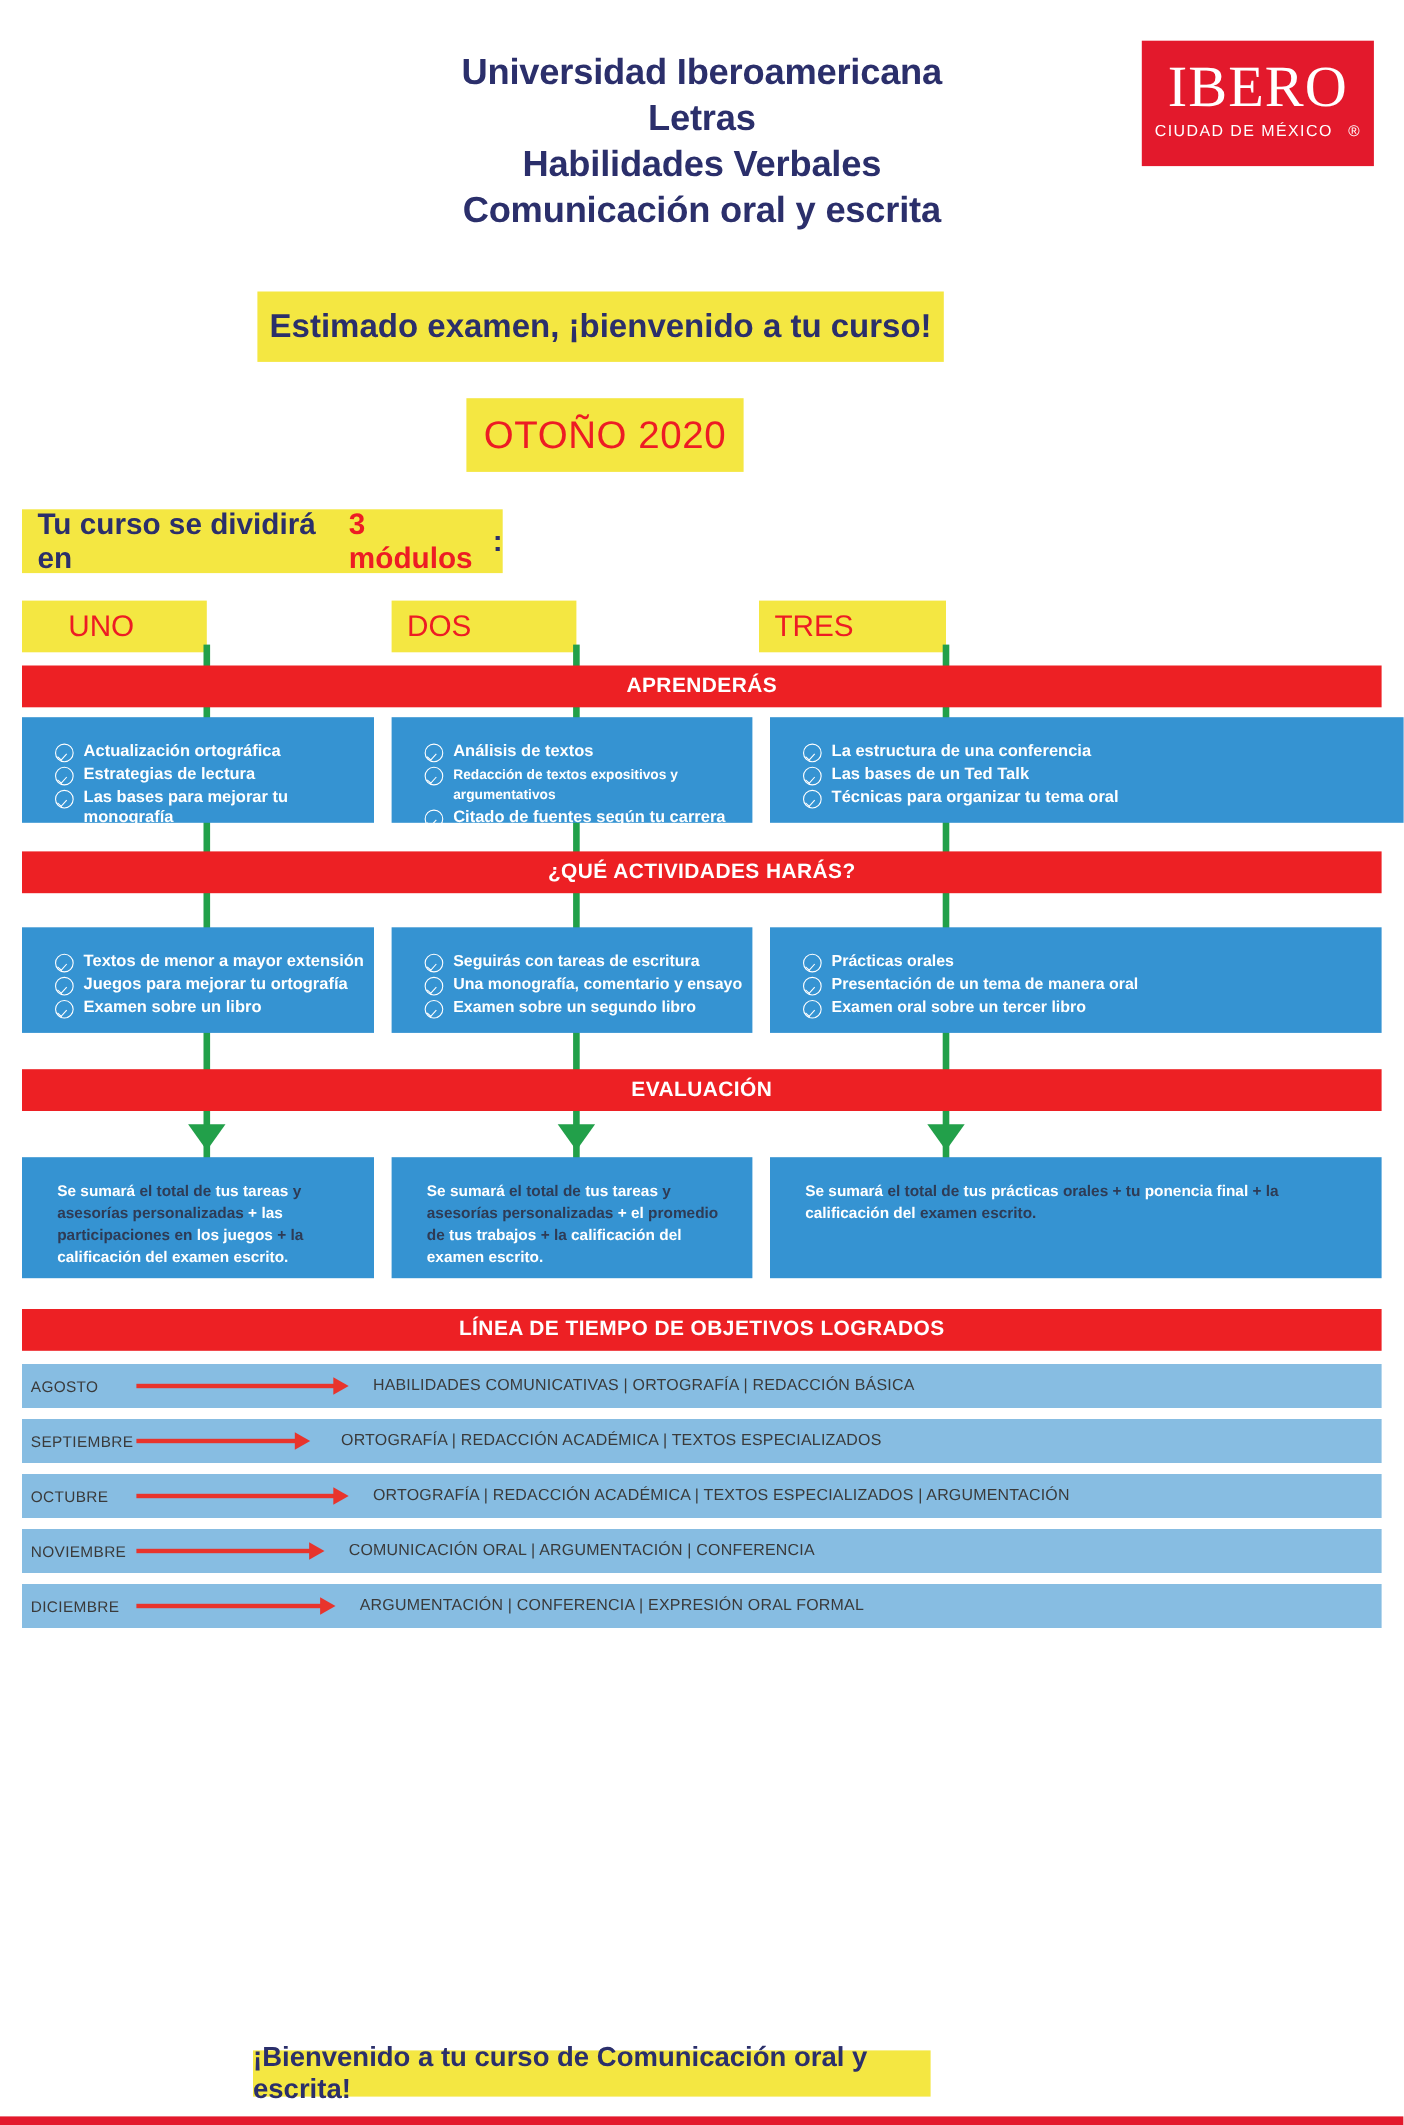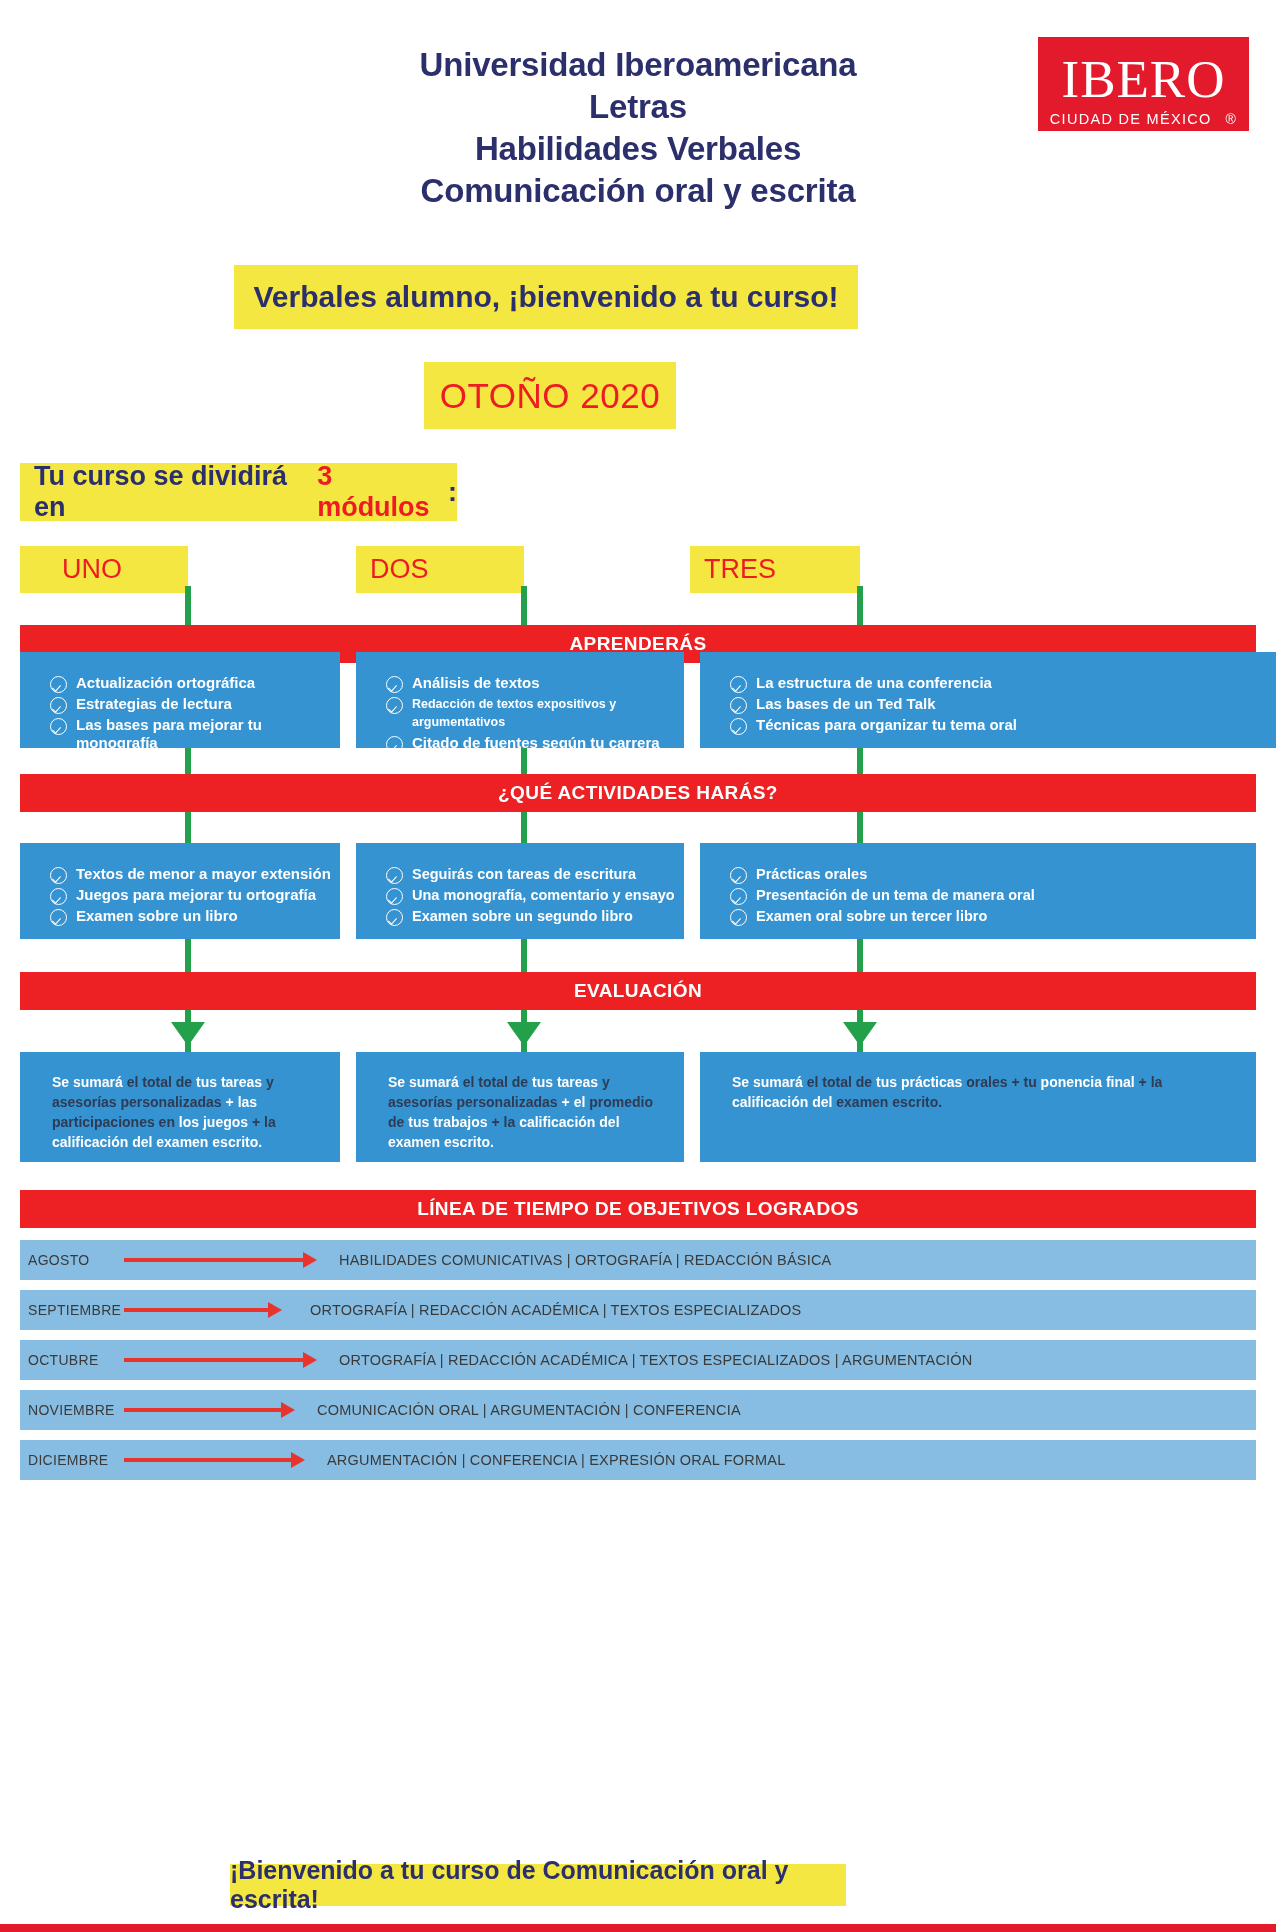--- a/index.html
+++ b/index.html
@@ -13,21 +13,21 @@
   }
   .page{position:relative;width:1276px;height:1932px;}
 
   
   .header{position:absolute;left:0;top:44px;width:1276px;text-align:center;}
   .header .ttl{
     color:#2b2f6b;font-weight:bold;font-size:33px;line-height:42px;
     letter-spacing:-0.2px;
   }
   .logo{
-    position:absolute;left:1038px;top:37px;width:211px;height:94px;
+    position:absolute;left:1038px;top:37px;width:211px;height:114px;
     background:#e3192c;color:#ffffff;text-align:center;
   }
   .logo .logo-main{
     font-family:"Liberation Serif", serif;
     font-size:53px;line-height:57px;font-weight:normal;
     letter-spacing:1px;padding-top:14px;
   }
   .logo .logo-sub{
     font-size:14.5px;letter-spacing:1.3px;line-height:18px;margin-top:2px;
   }
@@ -51,21 +51,21 @@
   .tab3{left:690px;width:170px;}
 
   
   .gline{position:absolute;width:6px;background:#22a04a;}
   .garrow{position:absolute;width:0;height:0;border-left:17px solid transparent;border-right:17px solid transparent;border-top:24px solid #22a04a;}
 
   
   .rbar{position:absolute;left:20px;width:1236px;height:38px;background:#ed2024;
         display:flex;align-items:center;justify-content:center;}
   .rbar span{color:#ffffff;font-size:19px;font-weight:bold;letter-spacing:.4px;}
-  .bar-aprende{top:625px;}
+  .bar-aprende{top:605px;}
   .bar-activ{top:774px;}
   .bar-eval{top:972px;}
   .bar-linea{top:1190px;}
 
   
   .card{position:absolute;background:#3593d2;box-sizing:border-box;}
   .card ul{list-style:none;margin:0;padding:0;}
   .card li{display:flex;align-items:flex-start;color:#ffffff;margin-bottom:3px;}
   .chk{
     flex:0 0 auto;width:15px;height:15px;border:1.6px solid #ffffff;border-radius:50%;
@@ -127,21 +127,21 @@
     <div class="ttl">Habilidades Verbales</div>
     <div class="ttl">Comunicación oral y escrita</div>
   </div>
 
   <div class="logo">
     <div class="logo-main">IBERO</div>
     <div class="logo-sub"><span>CIUDAD DE MÉXICO</span><span class="reg">®</span></div>
   </div>
 
   <div class="yb welcome">
-    <span>Verbales alumno, ¡bienvenido a tu curso!</span>
+    <span>Estimado examen, ¡bienvenido a tu curso!</span>
   </div>
 
   <div class="yb season">
     <span>OTOÑO 2020</span>
   </div>
 
   <div class="yb modules">
     <span class="n">Tu curso se dividirá en </span>
       <span class="r">3 módulos</span>
       <span class="n">:</span>

